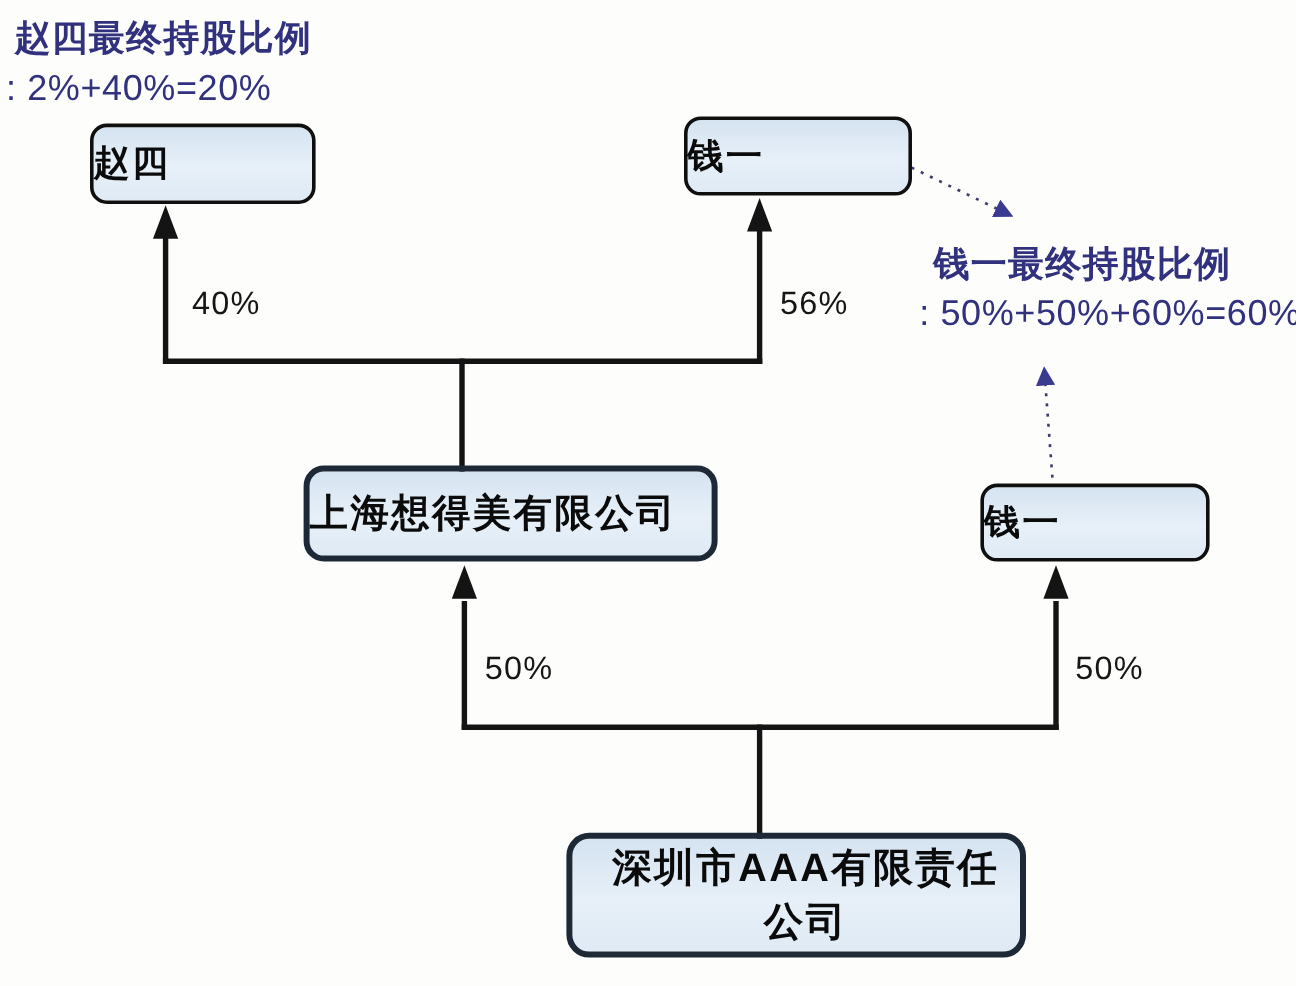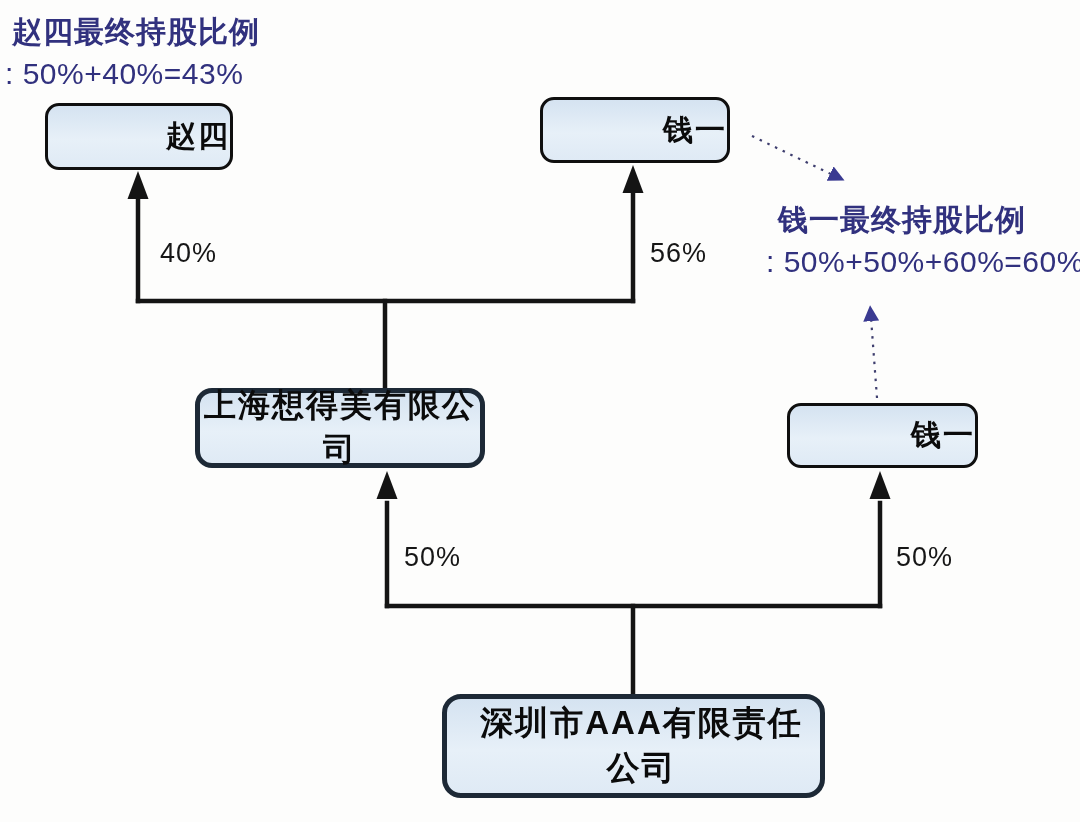--- a/index.html
+++ b/index.html
@@ -17,27 +17,28 @@
   }
   .connectors {
     position: absolute;
     left: 0;
     top: 0;
   }
   .node {
     position: absolute;
     display: flex;
     align-items: center;
-    justify-content: flex-end;
+    justify-content: flex-start;
     background: linear-gradient(180deg, #d5e3f1 0%, #e7f0f8 55%, #dfeaf5 100%);
     color: #0b0b0b;
     font-weight: 700;
     letter-spacing: 2px;
     box-sizing: border-box;
     text-align: center;
+    margin-left: 30px;
   }
   .node.thin {
     border: 3.5px solid #0f0f0f;
     border-radius: 14px;
     font-size: 30px;
   }
   .node.thick {
     border: 5.5px solid #1d2936;
     border-radius: 17px;
     font-size: 32px;
@@ -98,37 +99,37 @@
     </g>
     <polygon points="387,471 376.5,499 397.5,499" fill="#141414"></polygon>
     <polygon points="880,471 869.5,499 890.5,499" fill="#141414"></polygon>
 
     <path d="M752,136 L833,175" fill="none" stroke="#3e3e6e" stroke-width="2.2" stroke-dasharray="2.5 6" marker-end="url(#purpleArrow)"></path>
     <path d="M877,398 L871,318" fill="none" stroke="#3e3e6e" stroke-width="2.2" stroke-dasharray="2.5 6" marker-end="url(#purpleArrow)"></path>
   </svg>
 
   <div class="note" id="note-zhaosi" style="left:5px; top:12px;">
     <div class="note-title">赵四最终持股比例</div>
-    <div class="note-formula">: 50%+40%=43%</div>
+    <div class="note-formula">: 2%+40%=20%</div>
   </div>
 
   <div class="note" id="note-qianyi" style="left:766px; top:200px;">
     <div class="note-title">钱一最终持股比例</div>
     <div class="note-formula">: 50%+50%+60%=60%</div>
   </div>
 
   <div class="node thin" style="left:45px; top:103px; width:188px; height:67px;">
     <span>赵四</span>
   </div>
 
   <div class="node thin" style="left:540px; top:97px; width:190px; height:66px;">
     <span>钱一</span>
   </div>
 
-  <div class="node thick" style="left:195px; top:388px; width:290px; height:80px;">
+  <div class="node thick" style="left:223px; top:388px; width:345px; height:80px;">
     <span>上海想得美有限公司</span>
   </div>
 
   <div class="node thin" style="left:787px; top:403px; width:191px; height:65px;">
     <span>钱一</span>
   </div>
 
   <div class="node thick" style="left:442px; top:694px; width:383px; height:104px; font-size:33px; border-radius:19px;padding-left:16px;">
     <span>深圳市AAA有限责任公司</span>
   </div>

